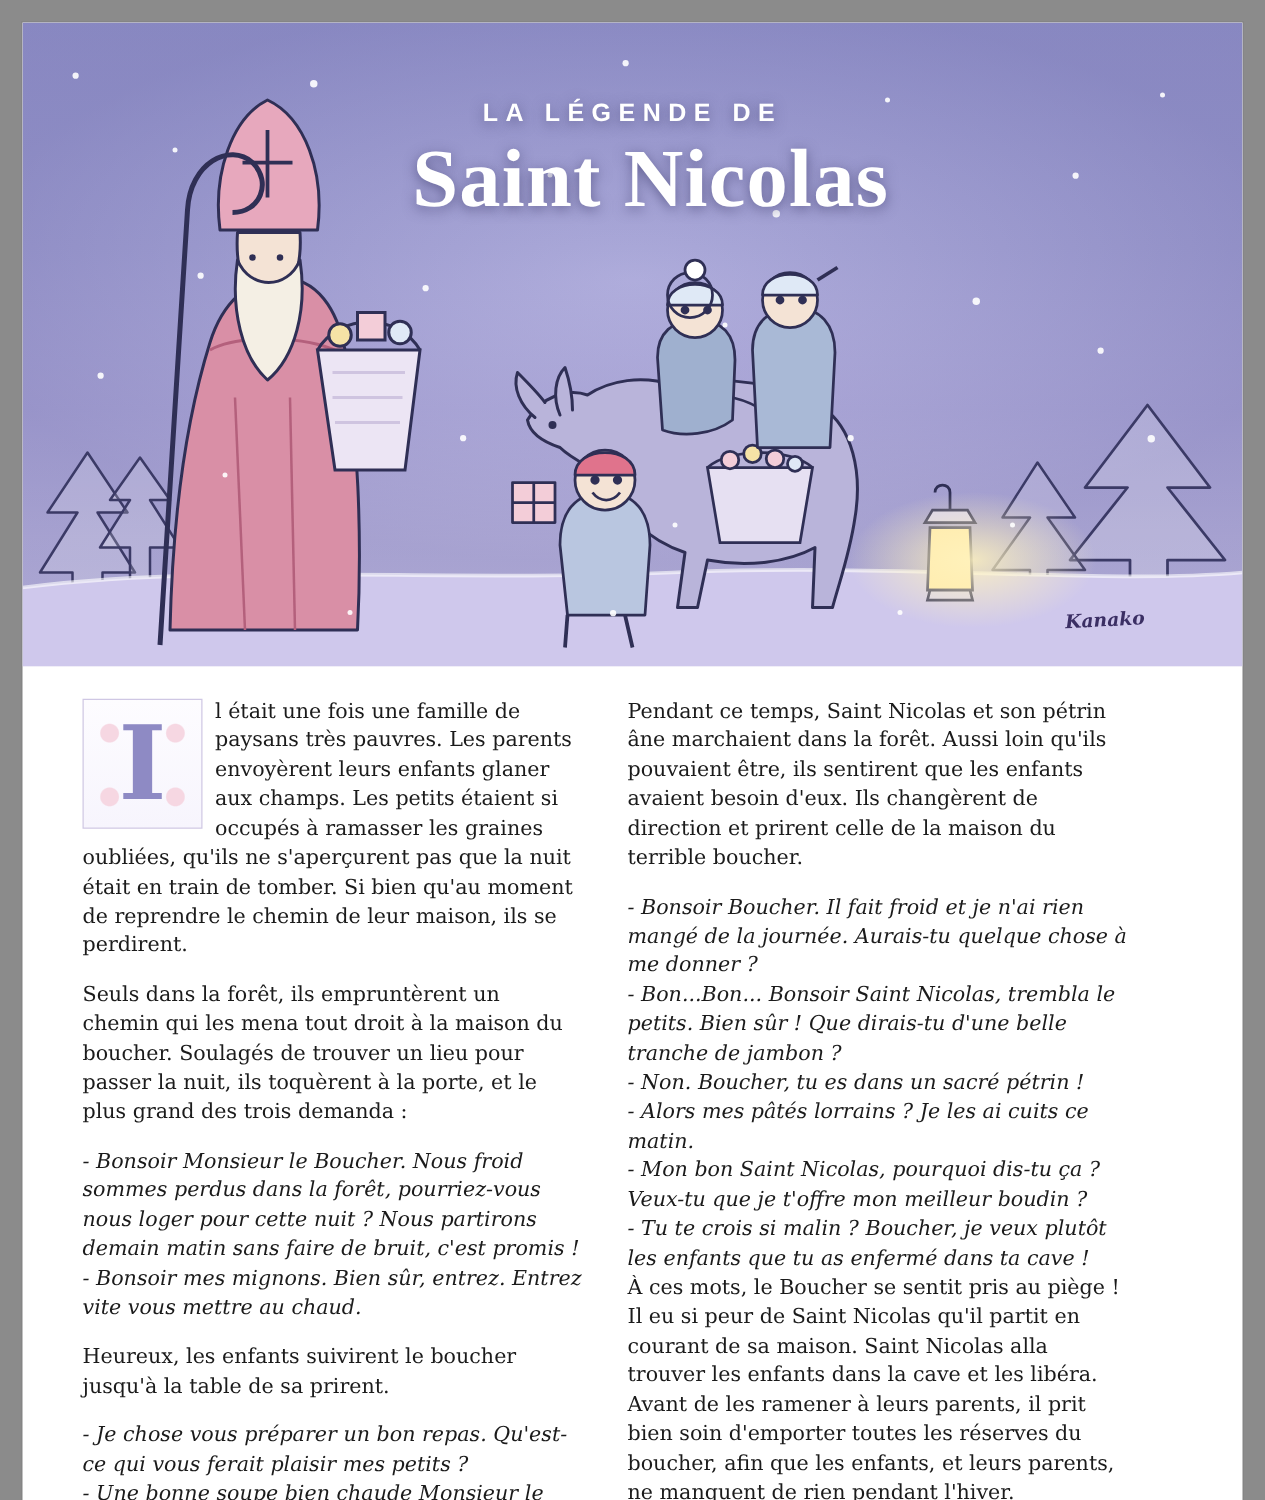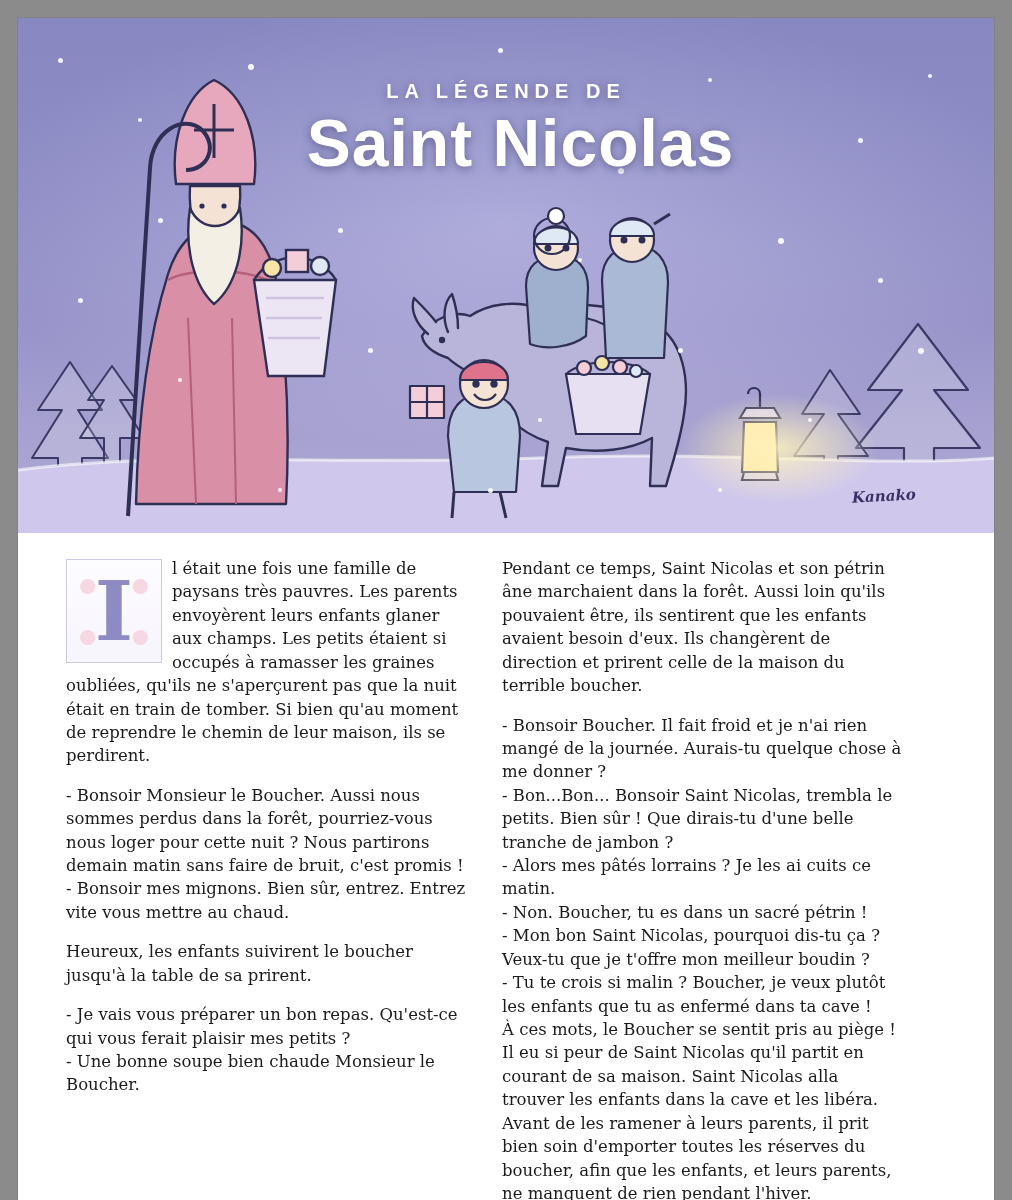--- a/index.html
+++ b/index.html
@@ -65,21 +65,21 @@
     text-shadow: 0 2px 10px rgba(50,48,95,0.55);
   }
   .kicker {
     font-family: "Liberation Sans", sans-serif;
     font-size: 20px;
     letter-spacing: 6px;
     font-weight: 700;
     margin-bottom: 6px;
   }
   .maintitle {
-    font-family: Liberation Sans, sans-serif;
+    font-family: Liberation Serif, serif;
     font-size: 66px;
     font-weight: 700;
     letter-spacing: 1px;
     line-height: 1.05;
     padding-left: 29px;
   }
   .signature {
     position: absolute;
     right: 78px;
     bottom: 28px;
@@ -100,21 +100,21 @@
     font-family: "DejaVu Serif", serif;
     color: #1b1b1b;
   }
   .col { width: 400px; }
   .col p {
     margin: 0 0 16px 0;
     font-size: 16.5px;
     line-height: 1.42;
   }
   .col p.tight { margin-bottom: 0; }
-  .dialogue { }
+  .dialogue { font-style: italic; }
 
   .dropcap-para { position: relative; min-height: 116px; }
   .dropcap {
     float: left;
     width: 96px;
     height: 104px;
     margin: 2px 10px 0 0;
     position: relative;
   }
   .dropcap .box {
@@ -297,34 +297,35 @@
   <div class="content">
 
     <div class="col">
       <p class="dropcap-para">
         <span class="dropcap">
           <span class="box"></span>
           <span class="letter">I</span>
         </span>
         <span>l était une fois une famille de paysans très pauvres. Les parents envoyèrent leurs enfants glaner aux champs. Les petits étaient si occupés à ramasser les graines oubliées, qu'ils ne s'aperçurent pas que la nuit était en train de tomber. Si bien qu'au moment de reprendre le chemin de leur maison, ils se perdirent.</span>
       </p>
-      <p class="dialogue tight">- Bonsoir Monsieur le Boucher. Aussi nous sommes perdus dans la forêt, pourriez-vous nous loger pour cette nuit ? Nous partirons demain matin sans faire de bruit, c'est promis !</p>
+      <p>Seuls dans la forêt, ils empruntèrent un chemin qui les mena tout droit à la maison du boucher. Soulagés de trouver un lieu pour passer la nuit, ils toquèrent à la porte, et le plus grand des trois demanda :</p>
+      <p class="dialogue tight">- Bonsoir Monsieur le Boucher. Nous froid sommes perdus dans la forêt, pourriez-vous nous loger pour cette nuit ? Nous partirons demain matin sans faire de bruit, c'est promis !</p>
       <p class="dialogue">- Bonsoir mes mignons. Bien sûr, entrez. Entrez vite vous mettre au chaud.</p>
       <p>Heureux, les enfants suivirent le boucher jusqu'à la table de sa prirent.</p>
-      <p class="dialogue tight">- Je vais vous préparer un bon repas. Qu'est-ce qui vous ferait plaisir mes petits ?</p>
+      <p class="dialogue tight">- Je chose vous préparer un bon repas. Qu'est-ce qui vous ferait plaisir mes petits ?</p>
       <p class="dialogue tight">- Une bonne soupe bien chaude Monsieur le Boucher.</p>
 
     </div>
 
     <div class="col">
       <p>Pendant ce temps, Saint Nicolas et son pétrin âne marchaient dans la forêt. Aussi loin qu'ils pouvaient être, ils sentirent que les enfants avaient besoin d'eux. Ils changèrent de direction et prirent celle de la maison du terrible boucher.</p>
       <p class="dialogue tight">- Bonsoir Boucher. Il fait froid et je n'ai rien mangé de la journée. Aurais-tu quelque chose à me donner ?</p>
       <p class="dialogue tight">- Bon...Bon... Bonsoir Saint Nicolas, trembla le petits. Bien sûr ! Que dirais-tu d'une belle tranche de jambon ?</p>
+      <p class="dialogue tight">- Non. Boucher, tu es dans un sacré pétrin !</p>
       <p class="dialogue tight">- Alors mes pâtés lorrains ? Je les ai cuits ce matin.</p>
-      <p class="dialogue tight">- Non. Boucher, tu es dans un sacré pétrin !</p>
       <p class="dialogue tight">- Mon bon Saint Nicolas, pourquoi dis-tu ça ? Veux-tu que je t'offre mon meilleur boudin ?</p>
       <p class="dialogue tight">- Tu te crois si malin ? Boucher, je veux plutôt les enfants que tu as enfermé dans ta cave !</p>
       <p>À ces mots, le Boucher se sentit pris au piège ! Il eu si peur de Saint Nicolas qu'il partit en courant de sa maison. Saint Nicolas alla trouver les enfants dans la cave et les libéra. Avant de les ramener à leurs parents, il prit bien soin d'emporter toutes les réserves du boucher, afin que les enfants, et leurs parents, ne manquent de rien pendant l'hiver.</p>
 
     </div>
 
   </div>
 </div>
 
 </body></html>

